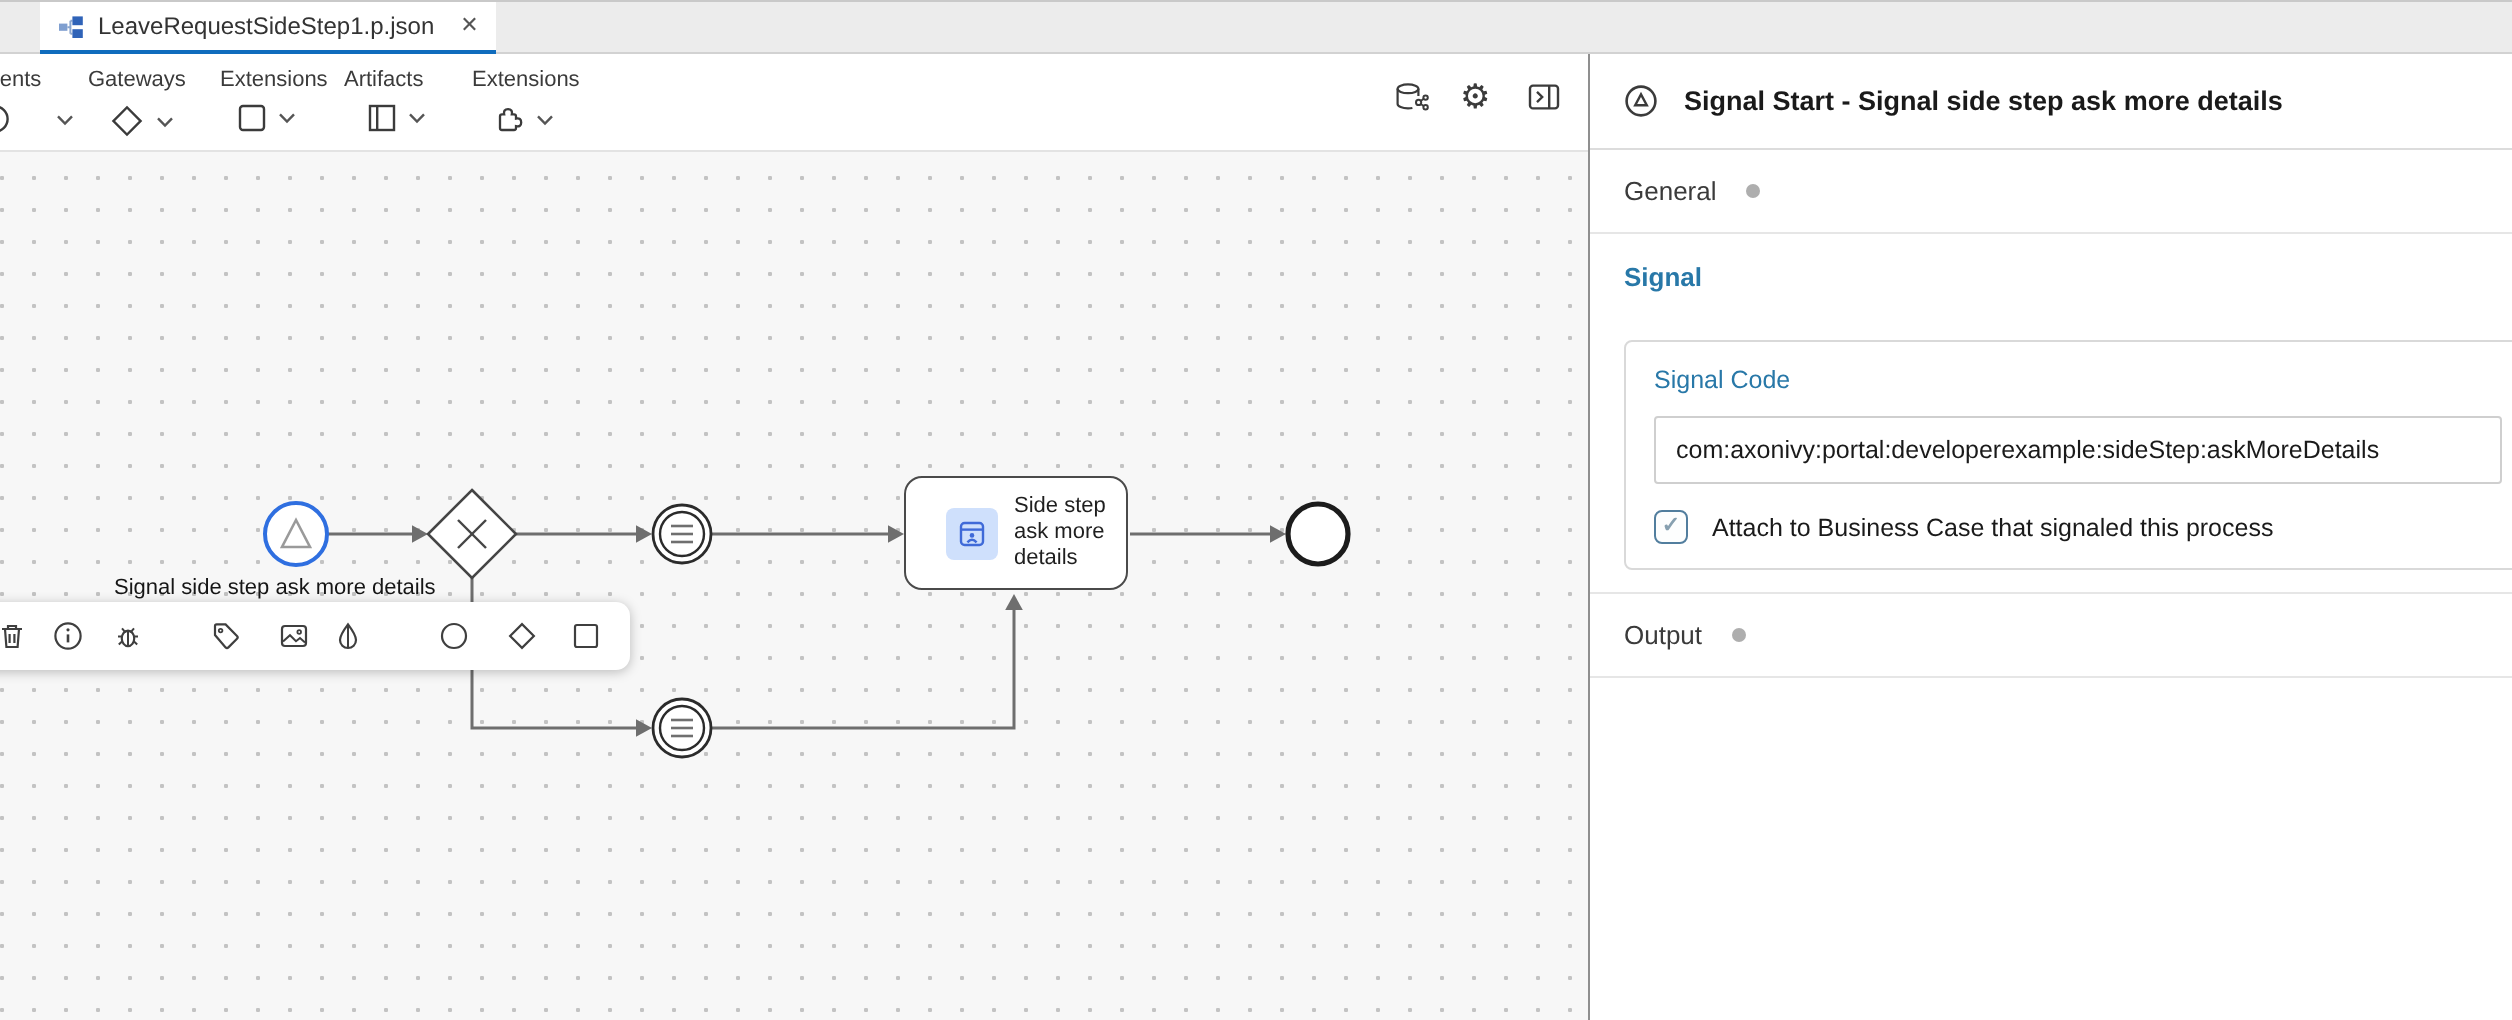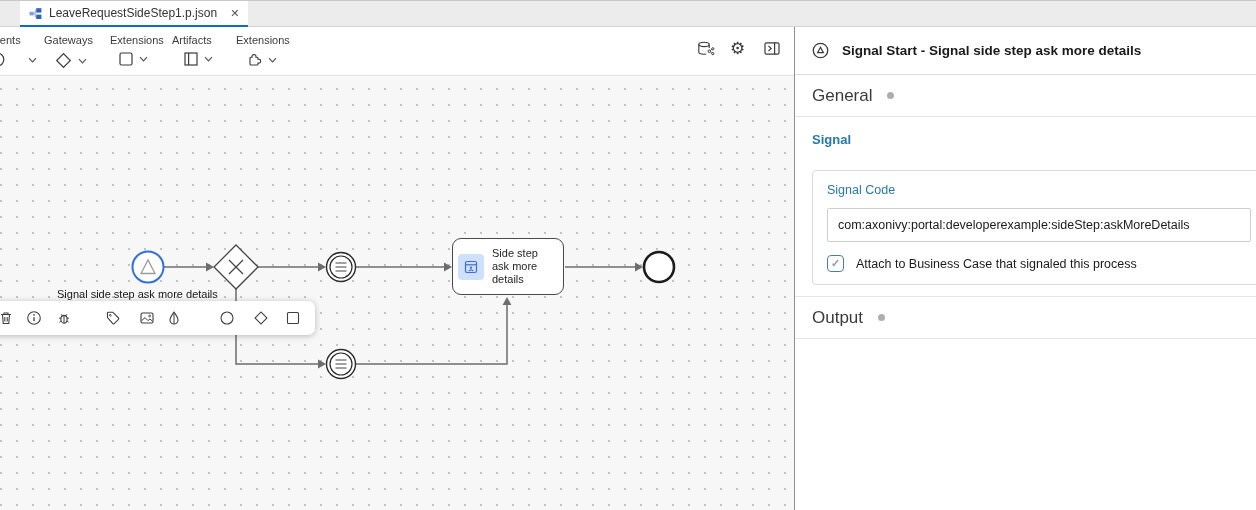--- a/index.html
+++ b/index.html
@@ -24,37 +24,37 @@
   
   .vdivider{position:absolute;left:794px;top:27px;width:1px;height:483px;background:#8f8f8f;}
 
   
   .canvas{position:absolute;left:0;top:76px;width:794px;height:434px;background:#f7f7f7;
     background-image:radial-gradient(circle,#c3c3c3 1px,rgba(0,0,0,0) 1.2px);
     background-size:16px 16px;background-position:9px 5px;}
   .diagram{position:absolute;left:0;top:0;z-index:1;}
   .task-node{position:absolute;left:452px;top:162px;width:112px;height:57px;background:#fff;
     border:1.6px solid #4a4a4a;border-radius:9px;display:flex;align-items:center;gap:8px;
-    padding-left:5px;z-index:2;cursor:pointer;}
+    padding-left:20px;z-index:2;cursor:pointer;}
   .task-icon{width:26px;height:26px;background:#cfe0fc;border-radius:4px;display:flex;
     align-items:center;justify-content:center;flex:none;}
   .task-label{font-size:11px;line-height:13px;color:#1f1f1f;width:62px;}
   .start-label{position:absolute;left:57px;top:212px;font-size:11px;color:#161616;z-index:2;white-space:nowrap;}
   .popup{position:absolute;left:-14px;top:225px;width:329px;height:34px;background:#fff;
     border-radius:7px;box-shadow:0 1px 6px rgba(0,0,0,.25);z-index:5;}
   .popup .pico{position:absolute;top:9px;width:16px;height:16px;cursor:pointer;}
 
   
   .panel{position:absolute;left:795px;top:27px;width:461px;height:485px;background:#fff;overflow:hidden;}
   .panel-header{height:48px;border-bottom:1px solid #dcdcdc;display:flex;align-items:center;
     gap:13px;padding-left:17px;}
   .panel-title{font-size:13.5px;font-weight:bold;color:#1a1a1a;white-space:nowrap;}
   .sec-row{height:42px;border-bottom:1px solid #e6e6e6;display:flex;align-items:center;
     padding-left:17px;cursor:pointer;}
-  .sec-label{font-size:17px;color:#3b3b3b;}
+  .sec-label{font-size:13px;color:#3b3b3b;}
   .state-dot{width:7px;height:7px;border-radius:50%;background:#aeaeae;margin-left:15px;}
   .signal-sec{border-bottom:1px solid #e6e6e6;padding:13px 0 11px 17px;}
   .signal-title{font-size:13px;font-weight:bold;color:#2878a8;cursor:pointer;display:inline-block;}
   .group-box{margin-top:22px;margin-right:-10px;border:1px solid #d9d9d9;border-radius:4px;
     padding:12px 14px 12px 14px;}
   .field-label{font-size:12.5px;font-weight:normal;color:#2878a8;}
   .code-input{display:block;margin-top:11px;width:100%;height:34px;border:1px solid #cfcfcf;
     border-radius:2px;padding:0 10px;font-size:12.5px;color:#1a1a1a;background:#fff;
     font-family:"Liberation Sans",sans-serif;outline:none;}
   .check-row{margin-top:13px;display:flex;align-items:center;gap:12px;}

